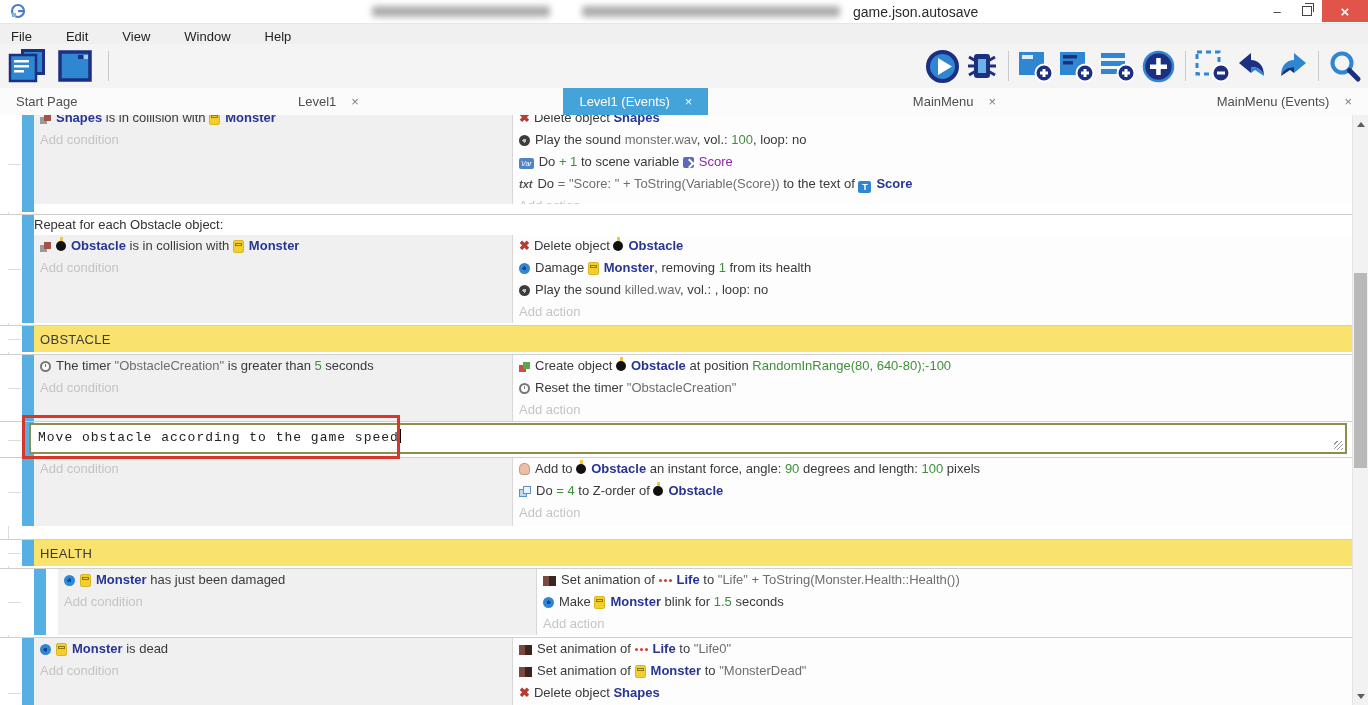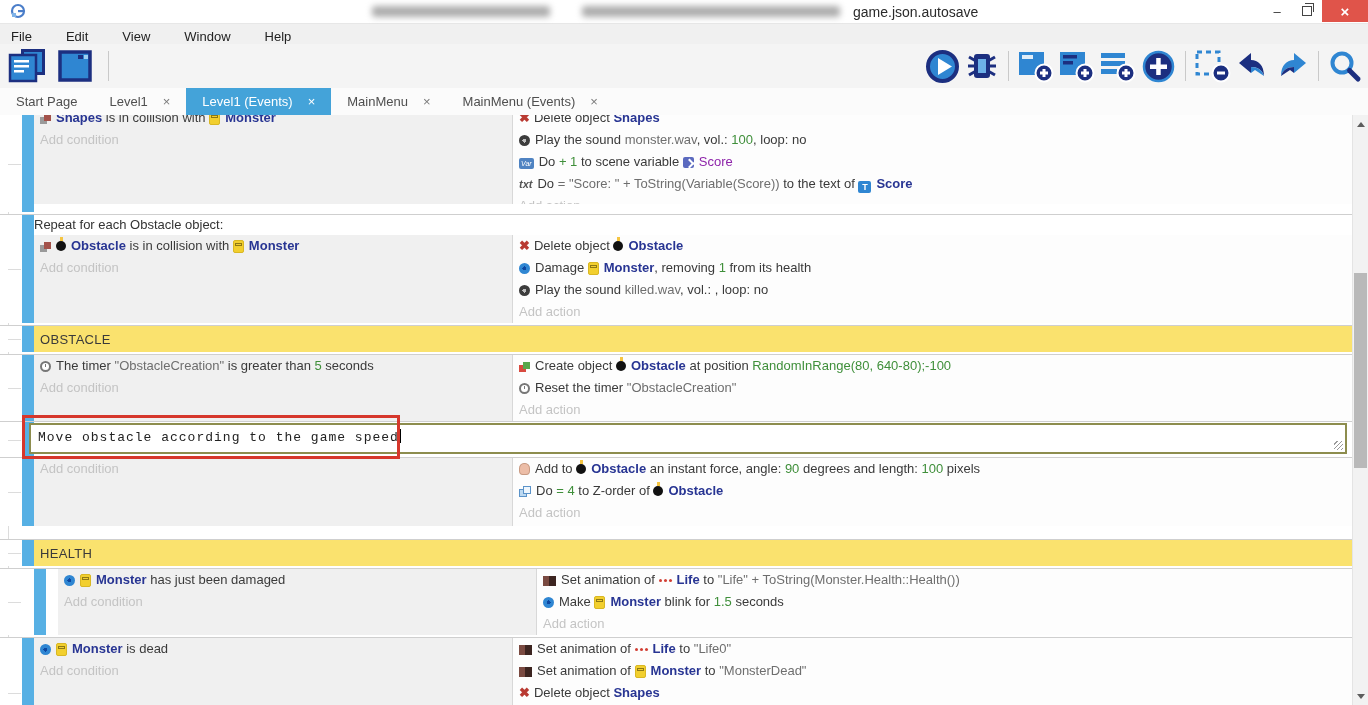--- a/index.html
+++ b/index.html
@@ -17,21 +17,21 @@
   
   #menubar{position:absolute;left:0;top:24px;width:1368px;height:20px;background:#f0f0f0;display:flex;align-items:flex-end;gap:12px;}
   .menu-item{padding:0 11px;font-size:13px;color:#222;}
   
   #toolbar{position:absolute;left:0;top:44px;width:1368px;height:44px;background:#f4f4f4;}
   #toolbar-left{position:absolute;left:8px;top:3px;display:flex;align-items:center;gap:10px;height:38px;}
   #toolbar-right{position:absolute;right:6px;top:4px;display:flex;align-items:center;gap:5px;height:36px;}
   .tb-sep{width:1px;height:30px;background:#c9c9c9;margin:0 4px;}
   .tb-btn{display:flex;align-items:center;justify-content:center;}
   
-  #tabbar{position:absolute;left:0;top:88px;width:1368px;height:27px;background:#fbfbfb;display:flex;align-items:stretch;padding-left:0;}
+  #tabbar{position:absolute;left:0;top:88px;width:1368px;height:27px;background:#fbfbfb;display:flex;align-items:stretch;padding-left:0;justify-content:space-between;}
   .tab{display:flex;align-items:center;padding:0 16px;font-size:13px;color:#4f4f4f;white-space:nowrap;}
   .tab .tab-x{margin-left:15px;color:#7a7a7a;font-size:13px;}
   .tab.active{background:#44a3d9;color:#ffffff;}
   .tab.active .tab-x{color:#ffffff;}
   
   #sheet{position:absolute;left:0;top:115px;width:1368px;height:590px;background:#ffffff;overflow:hidden;}
   #events{position:absolute;left:0;top:0;right:16px;}
   #tree-line{position:absolute;left:8px;top:0;bottom:0;width:1px;background:#dcdcdc;}
   .block{position:relative;display:flex;background:#fff;}
   .bordered{border-top:1px solid #cfcfcf;}

